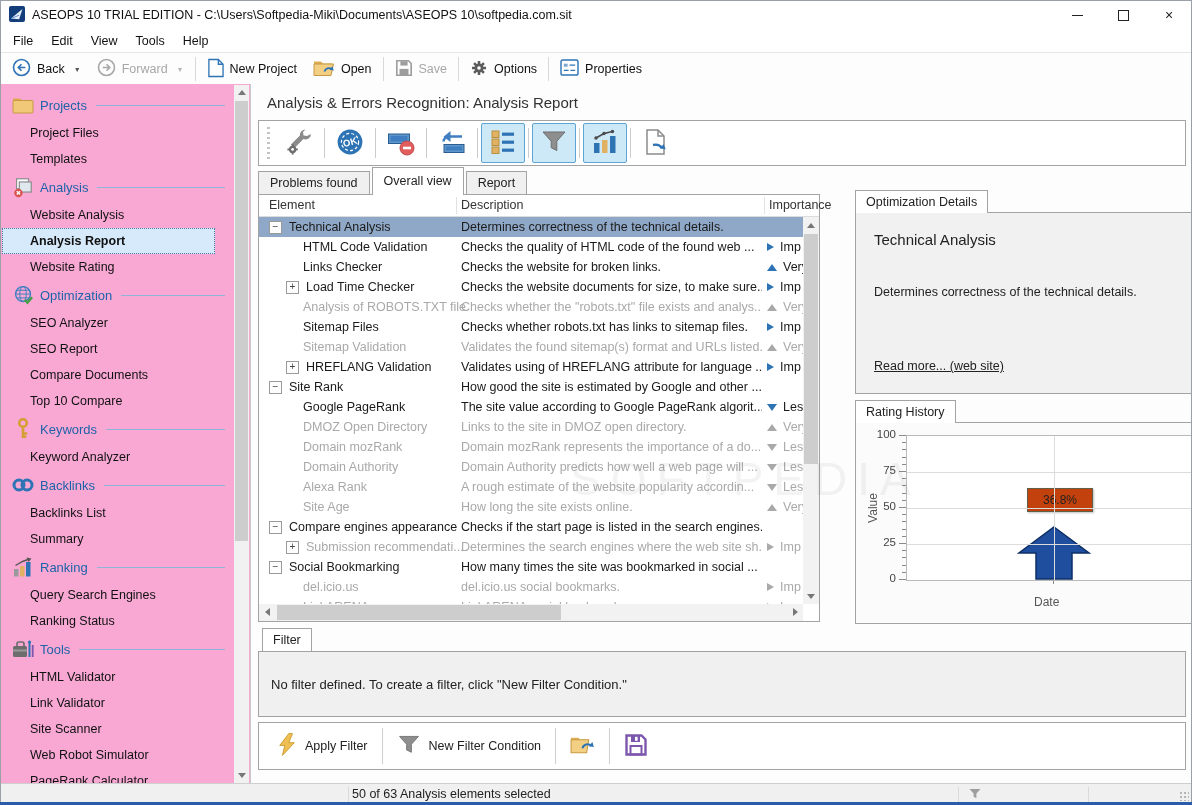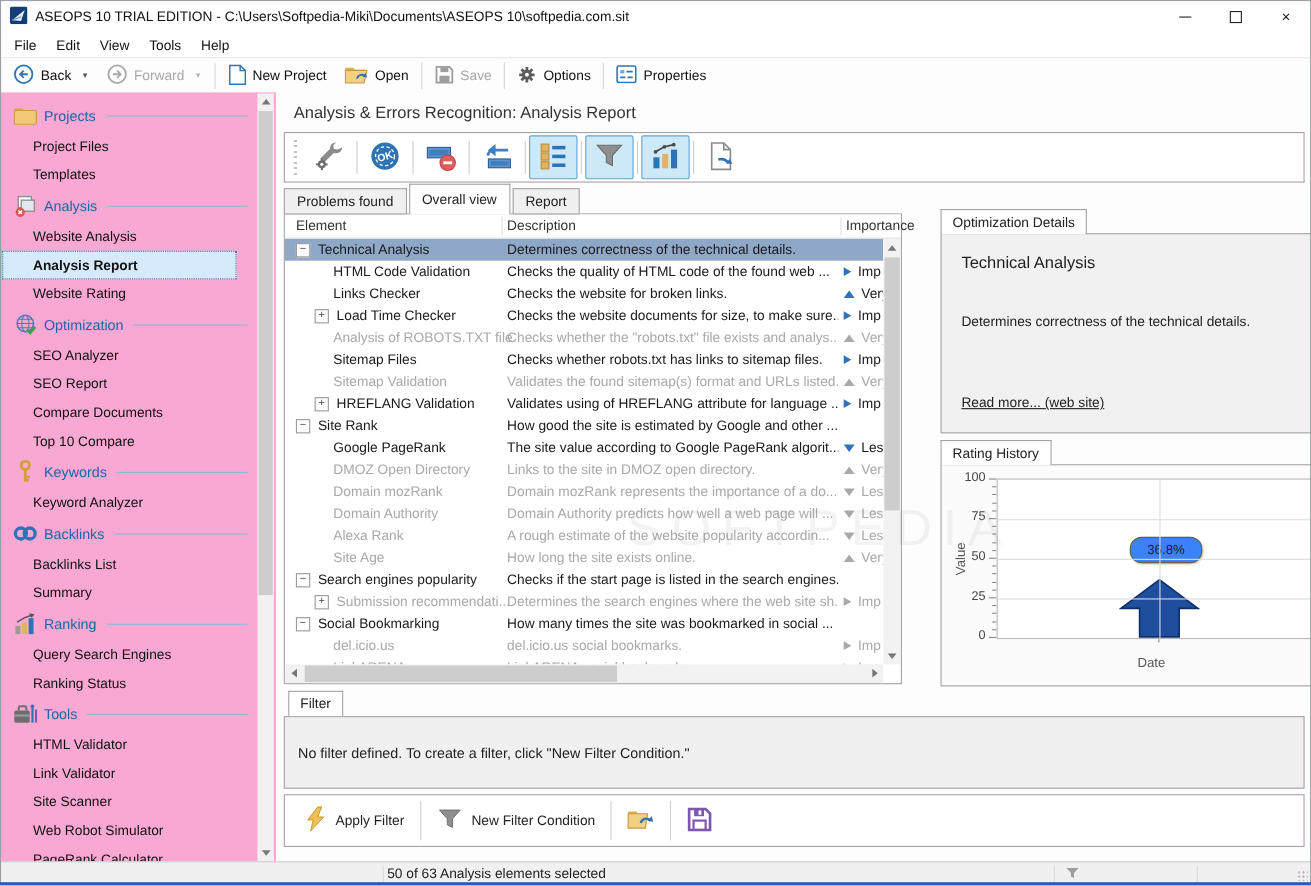--- a/index.html
+++ b/index.html
@@ -103,21 +103,21 @@
 
   .rating-box{height:200px;background:#fbfbfb}
   .plot{position:absolute;left:50px;top:12px;width:294px;height:144px;background:#fff;border:1px solid #b9b9b9}
   .gridh{position:absolute;left:0;right:0;height:1px;background:#dcdcdc}
   .gridv{position:absolute;top:0;bottom:0;width:1px;background:#dcdcdc}
   .ytick-lbl{position:absolute;font-size:11.5px;color:#444;text-align:right;width:26px}
   .ytick-mark{position:absolute;height:1px;background:#8a8a8a}
   .xtick-mark{position:absolute;width:1px;height:4px;background:#8a8a8a}
   .ylab{position:absolute;left:2px;top:78px;font-size:12px;color:#555;transform:rotate(-90deg);transform-origin:center}
   .xlab{position:absolute;font-size:12px;color:#555}
-  .cb-tip{position:absolute;left:120px;top:52px;width:64px;height:22px;background:#3b82f6;border:1px solid #60604a;border-radius:11px;
+  .cb-tip{position:absolute;left:120px;top:52px;width:64px;height:22px;background:#c2410c;border:1px solid #60604a;border-radius:0;
     box-shadow:1px 1px 2px rgba(0,0,0,.25);display:flex;align-items:center;justify-content:center;font-size:12px;color:#222}
   .cb-arrow{position:absolute;left:110px;bottom:0;display:flex}
 
   
   .filter-tab{position:absolute;left:11px;top:544px}
   .filter-msgbox{position:absolute;left:7px;right:6px;top:567px;height:64px;border:1px solid #a3a3a3;background:#f0f0f0;display:flex;align-items:center}
   .filter-msg{margin-left:12px;font-size:13px;color:#222}
   .filter-bar{position:absolute;left:7px;right:6px;top:638px;height:46px;border:1px solid #a3a3a3;background:#fff;display:flex;align-items:center;padding-left:6px}
   .flt-btn{display:flex;align-items:center;gap:8px;padding:0 12px;height:40px;font-size:12.5px;color:#222}
   .flt-sep{width:1px;height:36px;background:#cfcfcf;margin:0 2px}
@@ -583,21 +583,21 @@
           </div>
           <div class="c-desc">How long the site exists online.</div>
           <div class="c-imp">
             <span class="tri tri-up gray"></span>
             <span>Very</span>
           </div>
         </div>
         <div class="row">
           <div class="c-el" style="padding-left: 10px;">
             <span class="exp">−</span>
-            <span>Search engines popularity</span>
+            <span>Compare engines appearance</span>
           </div>
           <div class="c-desc">Checks if the start page is listed in the search engines.</div>
         </div>
         <div class="row disabled">
           <div class="c-el" style="padding-left: 27px;">
             <span class="exp">+</span>
             <span>Submission recommendati...</span>
           </div>
           <div class="c-desc">Determines the search engines where the web site sh...</div>
           <div class="c-imp">

